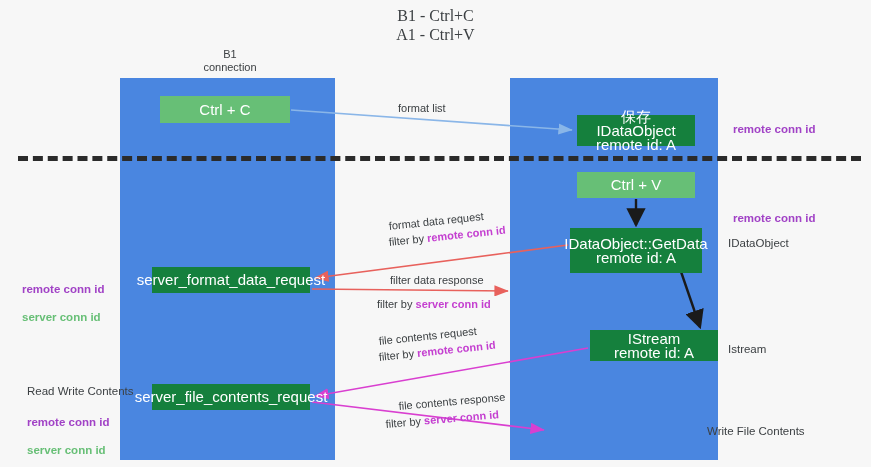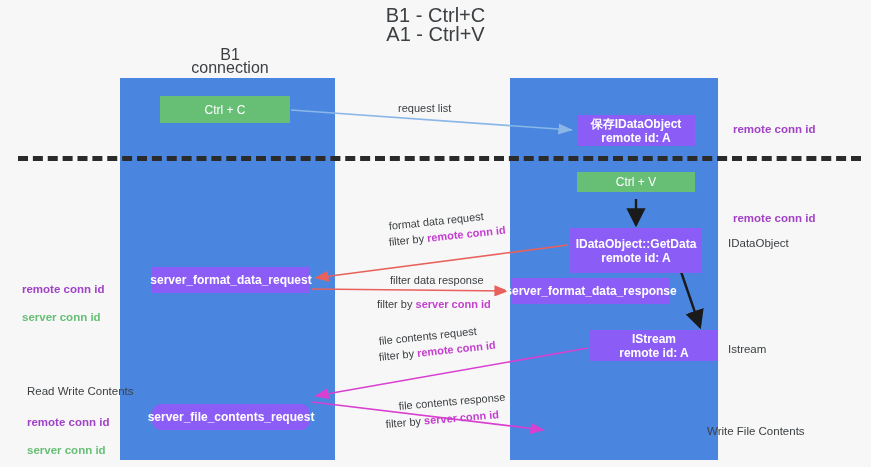--- a/index.html
+++ b/index.html
@@ -9,26 +9,26 @@
     font-family:"Liberation Sans","DejaVu Sans",sans-serif;
     overflow:hidden;
     position:relative;
   }
   #stage{position:absolute;left:0;top:0;width:871px;height:467px;}
   .abs{position:absolute;}
 
   
   #title{
     left:0;top:6px;width:871px;text-align:center;
-    font-size:20px;color:#3c4043;line-height:19px;white-space:pre-line;
+    font-size:16px;color:#3c4043;line-height:19px;white-space:pre-line;font-family:Liberation Serif, serif;
   }
 
   
   .col-head{
-    font-size:16px;color:#3c4043;text-align:center;line-height:13px;
+    font-size:11px;color:#3c4043;text-align:center;line-height:13px;
     white-space:pre-line;
   }
   #head-b1{left:140px;top:48px;width:180px;}
   #head-a1{left:538px;top:48px;width:180px;}
 
   
   .lane{background:#4a86e0;}
   #lane-b1{left:120px;top:78px;width:215px;height:382px;}
   #lane-a1{left:510px;top:78px;width:208px;height:382px;}
 
@@ -36,35 +36,35 @@
   #divider{
     left:18px;top:156px;width:843px;height:0;
     border-top:5px dashed #2b2b2b;
   }
 
   
   .node{
     box-sizing:border-box;
     display:flex;flex-direction:column;
     align-items:center;justify-content:center;
-    color:#ffffff;font-size:12px;line-height:14px;
+    color:#ffffff;font-size:15px;line-height:14px;
     text-align:center;white-space:pre-line;
     padding:2px 6px;
   }
   .green{background:#67bf76;}
-  .orange{background:#8b5cf6;font-weight:bold;}
+  .orange{background:#15803d;}
 
   #n-ctrlc{left:160px;top:96px;width:130px;height:27px;}
   #n-save{left:577px;top:115px;width:118px;height:31px;}
-  #n-ctrlv{left:577px;top:172px;width:118px;height:20px;}
+  #n-ctrlv{left:577px;top:172px;width:118px;height:26px;}
   #n-getdata{left:570px;top:228px;width:132px;height:45px;}
   #n-sfdreq{left:152px;top:267px;width:158px;height:26px;text-align:right;}
   #n-sfdres{left:512px;top:278px;width:158px;height:26px;}
   #n-istream{left:590px;top:330px;width:128px;height:31px;}
-  #n-sfcreq{left:152px;top:404px;width:158px;height:26px;border-radius:9px;}
+  #n-sfcreq{left:152px;top:384px;width:158px;height:26px;}
   #n-sfcres{left:548px;top:417px;width:158px;height:26px;}
 
   
   .side{
     font-size:11.5px;line-height:14px;white-space:pre-line;
   }
   .side-dark{color:#3c4043;}
   .side-purple{color:#a142c6;font-weight:bold;}
   .side-green{color:#67bf76;font-weight:bold;}
 
@@ -144,26 +144,25 @@
 
   <div class="abs" id="divider"></div>
 
   <div class="abs node green" id="n-ctrlc">Ctrl + C</div>
   <div class="abs node orange" id="n-save">保存IDataObject
 remote id: A</div>
   <div class="abs node green" id="n-ctrlv">Ctrl + V</div>
   <div class="abs node orange" id="n-getdata">IDataObject::GetData
 remote id: A</div>
   <div class="abs node orange" id="n-sfdreq">server_format_data_request</div>
-  <div class="abs node orange" id="n-sfdres">server_format_data_response</div>
   <div class="abs node orange" id="n-istream">IStream
 remote id: A</div>
   <div class="abs node orange" id="n-sfcreq">server_file_contents_request</div>
 
-  <div class="abs edge-lbl" id="e-formatlist">request list</div>
+  <div class="abs edge-lbl" id="e-formatlist">format list</div>
 
   <div class="abs edge-lbl" id="e-fdreq-1">format data request</div>
   <div class="abs edge-lbl" id="e-fdreq-2"><span>filter by </span><span class="hl-purple">remote conn id</span></div>
 
   <div class="abs edge-lbl" id="e-fdres-1">filter data response</div>
   <div class="abs edge-lbl" id="e-fdres-2"><span>filter by </span><span class="hl-purple">server conn id</span></div>
 
   <div class="abs edge-lbl" id="e-fcreq-1">file contents request</div>
   <div class="abs edge-lbl" id="e-fcreq-2"><span>filter by </span><span class="hl-purple">remote conn id</span></div>
 

